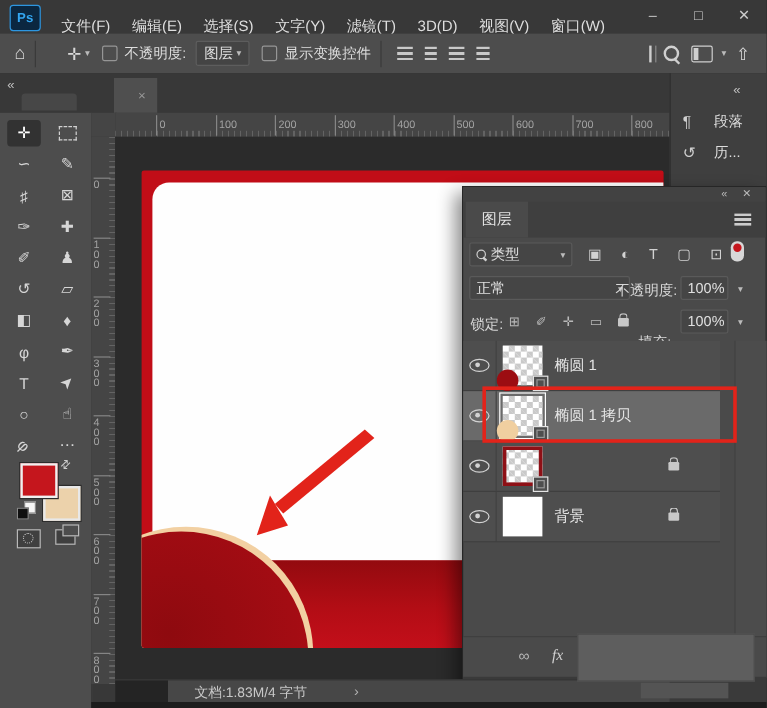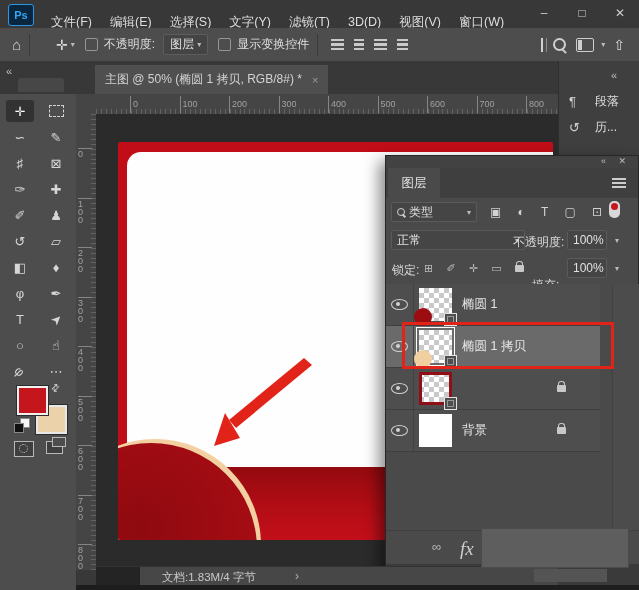--- a/index.html
+++ b/index.html
@@ -151,21 +151,21 @@
   .th-bar.thin{height:4px;} .th-bar.thick{height:6px;}
   .th-frame{position:absolute;left:0;top:0;right:0;bottom:0;border:3px solid #8e1016;}
   .badge{position:absolute;right:-5px;bottom:-5px;width:13px;height:13px;background:#4e4e4e;border:1px solid #e4e4e4;box-sizing:border-box;}
   .badge::after{content:'';position:absolute;left:2px;top:2px;right:2px;bottom:2px;border:1px solid #9a9a9a;}
   .layer-name{position:absolute;left:76px;top:0;line-height:41px;color:#e4e4e4;font-size:12.5px;white-space:nowrap;}
   .layer-lock{position:absolute;right:34px;top:17px;}
   #lp-gutter{position:absolute;left:226px;top:128px;width:27px;height:246px;background:#4c4c4c;border-left:1px solid #414141;}
   #annotation-rect{position:absolute;left:16px;top:166px;width:212px;height:47px;border:3px solid #e0191c;box-sizing:border-box;z-index:6;}
   #lp-footer{position:absolute;left:0;top:374px;width:254px;height:34px;border-top:1px solid #3f3f3f;background:#4a4a4a;}
   #link-icon{position:absolute;left:46px;top:8px;color:#b8b8b8;font-size:13px;}
-  #fx-icon{position:absolute;left:74px;top:7px;color:#cfcfcf;font-size:19px;font-style:italic;font-family:"Liberation Serif",serif;}
+  #fx-icon{position:absolute;left:74px;top:7px;color:#cfcfcf;font-size:13px;font-style:italic;font-family:"Liberation Serif",serif;}
   #lp-bottomstrip{position:absolute;left:0;top:408px;width:254px;height:22px;background:#3a3a3a;}
   #popup-box1{position:absolute;left:95px;top:372px;width:148px;height:40px;background:#5e5e5e;border:1px solid #4b4b4b;box-sizing:border-box;z-index:7;}
   #popup-box2{position:absolute;left:148px;top:413px;width:73px;height:13px;background:#545454;z-index:7;}
 
   
   #statusbar{position:absolute;left:96px;top:566px;width:462px;height:20px;background:#474747;border-top:1px solid #333;}
   #zoombox{position:absolute;left:0;top:0;width:44px;height:20px;background:#242424;}
   #status-text{position:absolute;left:66px;top:3px;color:#c8c8c8;font-size:11.5px;}
   #status-chevron{position:absolute;left:199px;top:2px;color:#b0b0b0;font-size:12px;}
   #bottom-strip{position:absolute;left:76px;top:585px;width:563px;height:5px;background:#1d1d1d;z-index:12;}
@@ -216,21 +216,20 @@
     <span class="mag"></span>
     <span class="ws-icon"></span>
     <span class="dd-arrow">▾</span>
     <span class="ob-icon" style="margin:0 14px 0 8px;">⇧</span>
   </div>
 
   <div id="tabbar">
     <span id="tab-collapse" class="collapse-glyph">«</span>
     <div id="tool-dock-tab"></div>
     <div id="doc-tab">
-      <span>主图 @ 50% (椭圆 1 拷贝, RGB/8#) *</span>
       <span id="doc-tab-close">×</span>
     </div>
   </div>
 
   <div id="toolbar">
     <div id="tools-grid">
         <div class="tool selected">✛</div>
         <div class="tool">
           <div class="dash-box"></div>
         </div>

